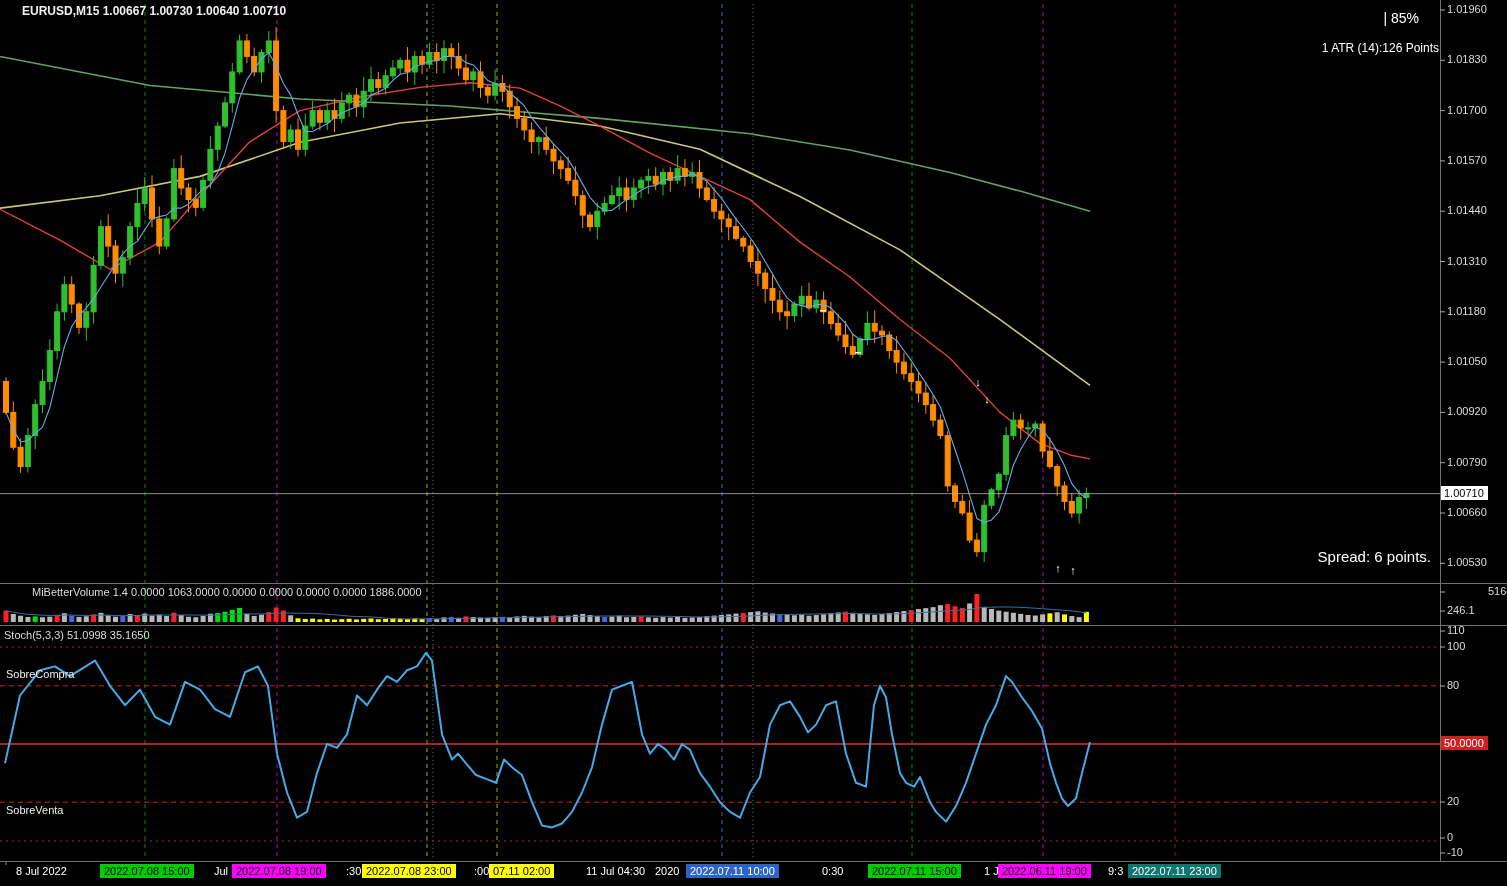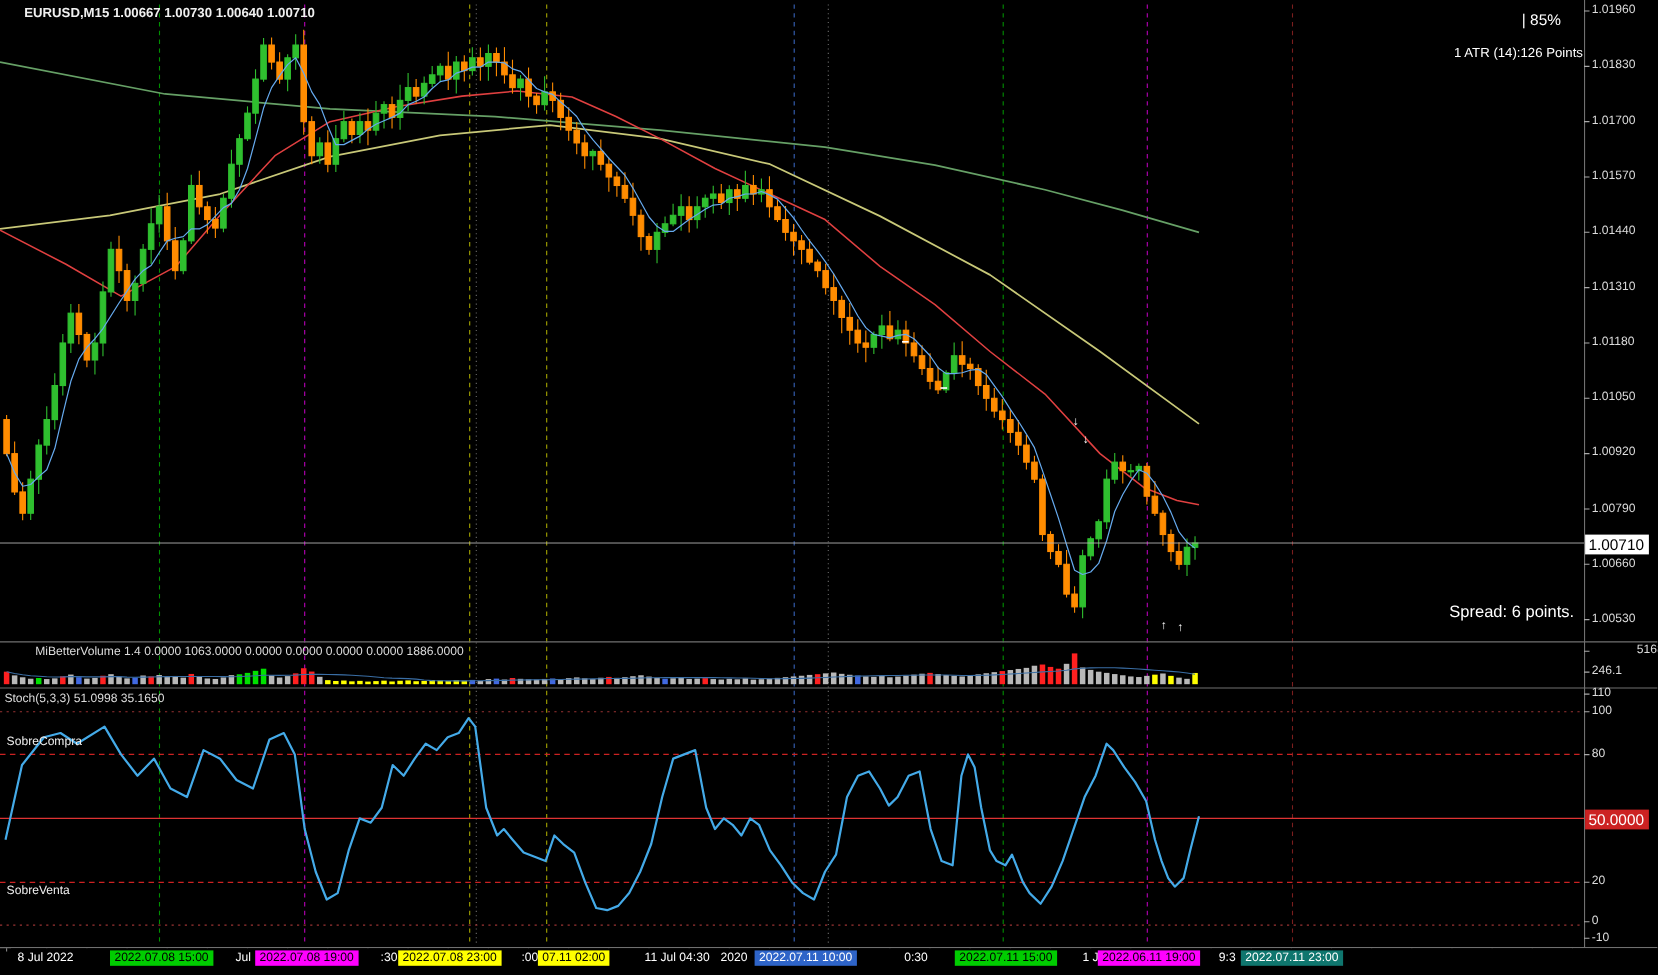--- a/index.html
+++ b/index.html
@@ -2,21 +2,21 @@
 <html><head>
 <meta charset="utf-8">
 <style>
   html,body{margin:0;padding:0;background:#000;}
   .root{position:relative;width:1507px;height:886px;background:#000;overflow:hidden;
         font-family:"Liberation Sans","DejaVu Sans",sans-serif;}
   svg{position:absolute;left:0;top:0;}
   .lbl{position:absolute;color:#e6e6e6;font-size:11px;white-space:nowrap;line-height:13px;}
   .hdr{position:absolute;color:#f0f0f0;font-size:12px;font-weight:600;white-space:nowrap;}
   .axis-lbl{position:absolute;left:1447px;color:#dcdcdc;font-size:11px;white-space:nowrap;}
-  .badge{position:absolute;left:1441px;font-size:14px;padding:1px 4px 1px 3px;white-space:nowrap;}
+  .badge{position:absolute;left:1441px;font-size:11px;padding:1px 4px 1px 3px;white-space:nowrap;}
   .price-badge{background:#ffffff;color:#000;}
   .stoch-badge{background:#cc2222;color:#fff;}
   .time-axis{position:absolute;left:10px;top:862px;width:1507px;height:24px;background:#000;}
   .tlabel{position:absolute;top:3px;font-size:11px;color:#ffffff;white-space:nowrap;}
   .tbox{position:absolute;top:2px;font-size:11px;padding:1px 4px;white-space:nowrap;}
   .spread{position:absolute;color:#ffffff;font-size:15px;white-space:nowrap;}
   .zone{position:absolute;color:#eeeeee;font-size:11px;white-space:nowrap;}
 </style>
 </head>
 <body>

